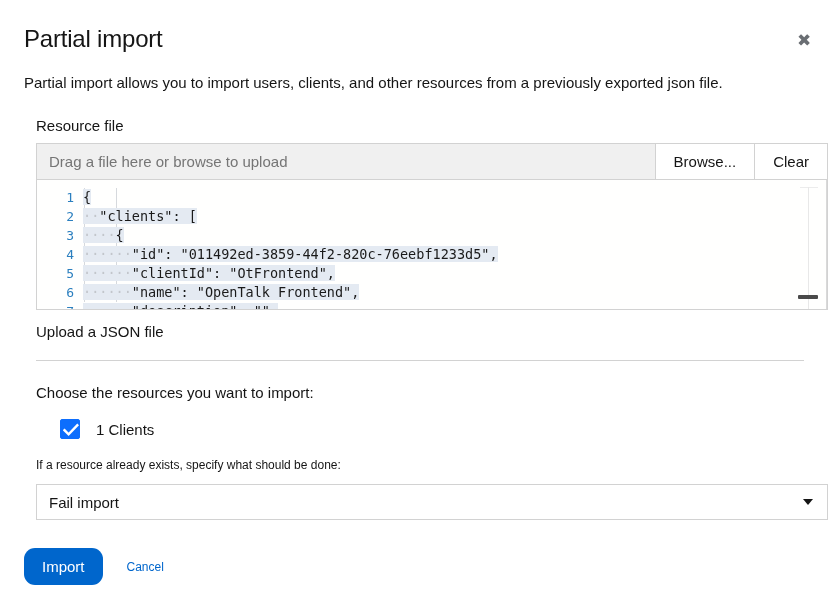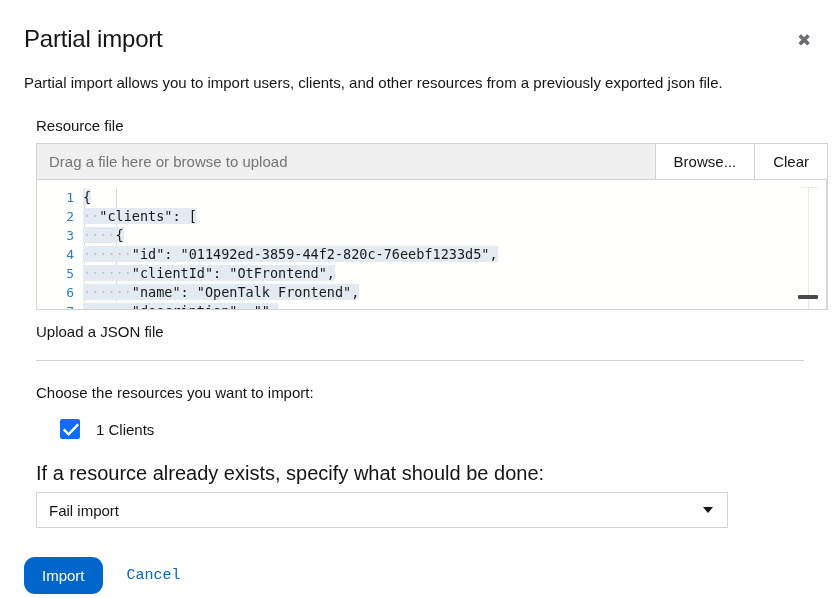--- a/index.html
+++ b/index.html
@@ -250,29 +250,29 @@
   .cb svg { position: absolute; top: 3px; left: 2px; }
   .cb-label {
     margin-left: 16px;
     font-size: 15px;
     color: #151515;
     cursor: pointer;
   }
 
   
   .select-label {
-    font-size: 20px;
+    font-size: 12px;
     line-height: 20px;
     color: #151515;
-    margin-top: 24px;
+    margin-top: 16px;
     margin-bottom: 9px;
   }
   .select-wrap {
     position: relative;
-    width: 692px;
+    width: 792px;
     height: 36px;
     border: 1px solid #d2d2d2;
     background: #ffffff;
     display: flex;
     align-items: center;
     cursor: pointer;
   }
   .select-value {
     padding-left: 12px;
     font-size: 15px;
@@ -305,24 +305,24 @@
     font-size: 15px;
     line-height: 1;
     padding: 11px 18px;
     cursor: pointer;
     font-family: "Liberation Sans", sans-serif;
   }
   .btn-link {
     background: transparent;
     border: none;
     color: #0066cc;
-    font-size: 15px;
+    font-size: 12px;
     padding: 11px 14px;
     cursor: pointer;
-    font-family: Liberation Mono, monospace;
+    font-family: Liberation Sans, sans-serif;
   }
 </style>
 </head>
 <body>
 
 <div class="modal">
 
   <div class="modal-header">
     <h1 class="modal-title">Partial import</h1>
     <button class="close-btn">✖</button>

